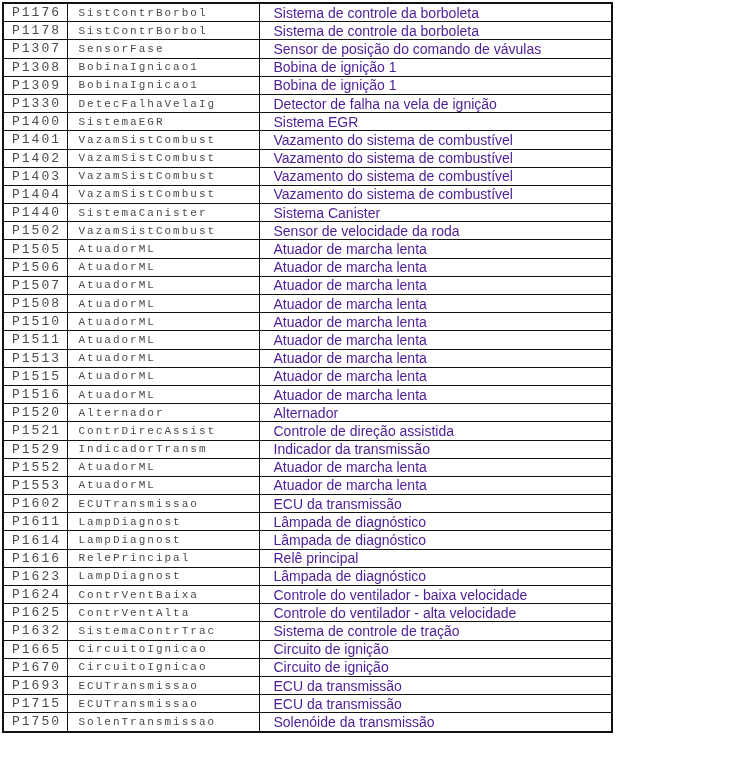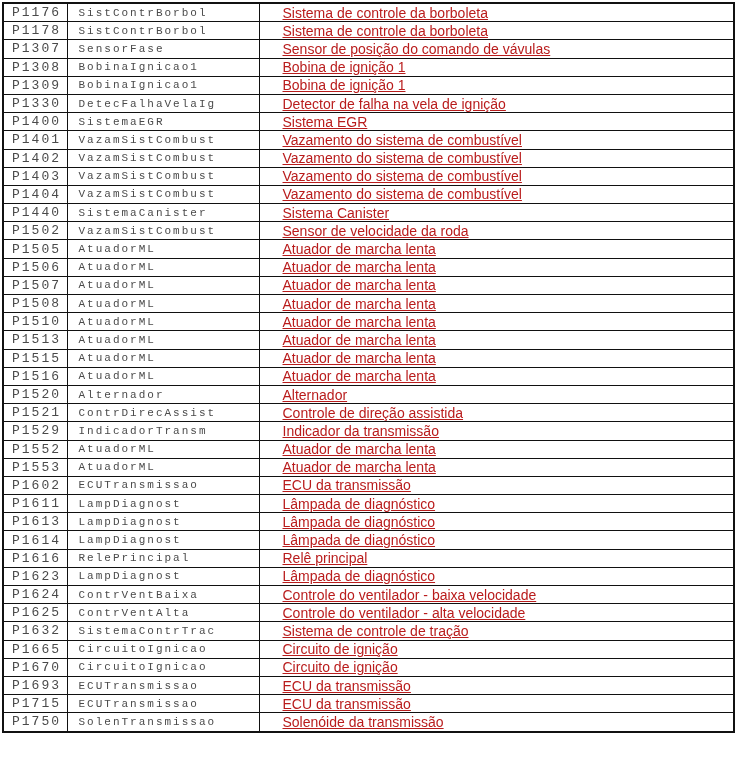--- a/index.html
+++ b/index.html
@@ -6,21 +6,21 @@
     margin: 0;
     padding: 0;
     background: #ffffff;
     width: 739px;
     height: 769px;
     overflow: hidden;
   }
   .dtc-table {
     border-collapse: collapse;
     table-layout: fixed;
-    width: 733px;
+    width: 611px;
     margin: 2px 16px 0 2px;
     border: 2px solid #111111;
     background: #ffffff;
   }
   .dtc-table td {
     border: 1px solid #111111;
     height: 17.2px;
     padding: 0;
     vertical-align: middle;
     white-space: nowrap;
@@ -39,23 +39,22 @@
   td.name {
     font-family: "Liberation Mono", "DejaVu Sans Mono", monospace;
     font-size: 11px;
     letter-spacing: 2px;
     color: #4a4a4a;
     padding-left: 11px;
   }
   td.description {
     font-family: "Liberation Sans", "DejaVu Sans", sans-serif;
     font-size: 14px;
-    color: #b91c1c;
-    padding-left: 23px;
-    text-decoration: underline;
+    color: #4c1d95;
+    padding-left: 14px;
   }
 </style>
 </head>
 <body>
 
 <table class="dtc-table">
   <colgroup>
     <col class="col-code">
     <col class="col-name">
     <col class="col-desc">
@@ -145,20 +144,25 @@
         <td class="code">P1508</td>
         <td class="name">AtuadorML</td>
         <td class="description">Atuador de marcha lenta</td>
       </tr>
       <tr>
         <td class="code">P1510</td>
         <td class="name">AtuadorML</td>
         <td class="description">Atuador de marcha lenta</td>
       </tr>
       <tr>
+        <td class="code">P1511</td>
+        <td class="name">AtuadorML</td>
+        <td class="description">Atuador de marcha lenta</td>
+      </tr>
+      <tr>
         <td class="code">P1513</td>
         <td class="name">AtuadorML</td>
         <td class="description">Atuador de marcha lenta</td>
       </tr>
       <tr>
         <td class="code">P1515</td>
         <td class="name">AtuadorML</td>
         <td class="description">Atuador de marcha lenta</td>
       </tr>
       <tr>
@@ -191,25 +195,20 @@
         <td class="name">AtuadorML</td>
         <td class="description">Atuador de marcha lenta</td>
       </tr>
       <tr>
         <td class="code">P1602</td>
         <td class="name">ECUTransmissao</td>
         <td class="description">ECU da transmissão</td>
       </tr>
       <tr>
         <td class="code">P1611</td>
-        <td class="name">LampDiagnost</td>
-        <td class="description">Lâmpada de diagnóstico</td>
-      </tr>
-      <tr>
-        <td class="code">P1613</td>
         <td class="name">LampDiagnost</td>
         <td class="description">Lâmpada de diagnóstico</td>
       </tr>
       <tr>
         <td class="code">P1614</td>
         <td class="name">LampDiagnost</td>
         <td class="description">Lâmpada de diagnóstico</td>
       </tr>
       <tr>
         <td class="code">P1616</td>

